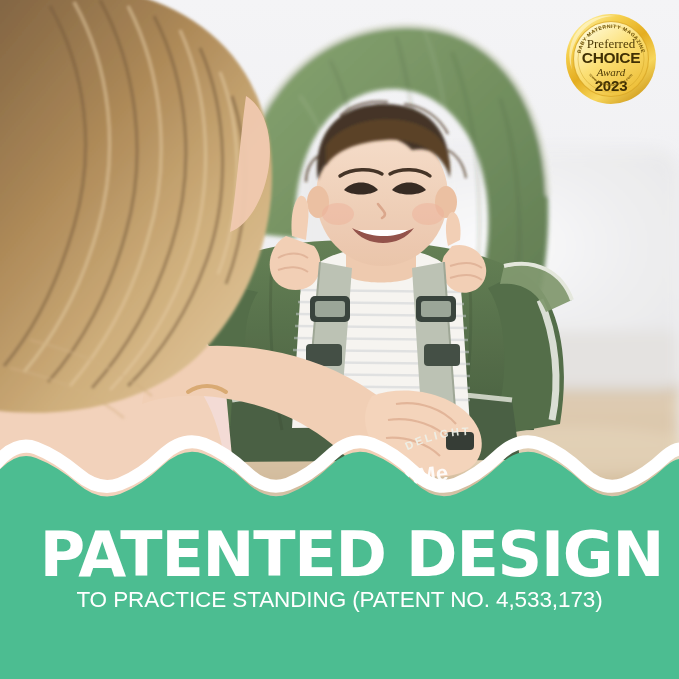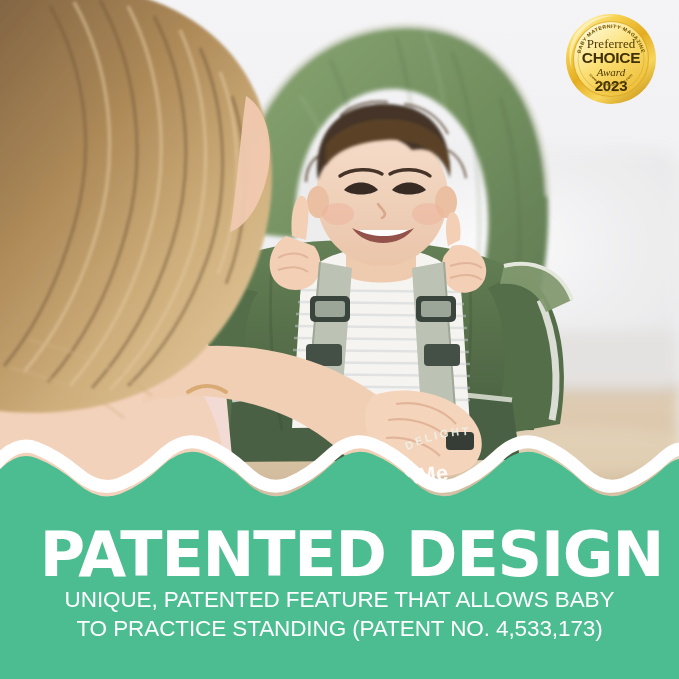--- a/index.html
+++ b/index.html
@@ -400,21 +400,20 @@
                Q 561 32, 582 52
                Q 603 72, 624 64
                Q 645 56, 666 36
                Q 678 26, 686 30
                L 686 256 L -6 256 Z" fill="#4cbd91"></path>
     </svg>
 
     <div class="panel-text">
       <div class="headline">PATENTED DESIGN</div>
       <div class="subline">
-        <div>UNIQUE, PATENTED FEATURE THAT ALLOWS BABY</div>
         <div>TO PRACTICE STANDING (PATENT NO. 4,533,173)</div>
       </div>
     </div>
   </div>
 
   <div class="badge">
     <svg width="94" height="94" viewBox="0 0 94 94" xmlns="http://www.w3.org/2000/svg">
       <defs>
         <linearGradient id="goldOuter" x1="0.15" y1="0" x2="0.85" y2="1">
           <stop offset="0%" stop-color="#fff6b8"></stop>

